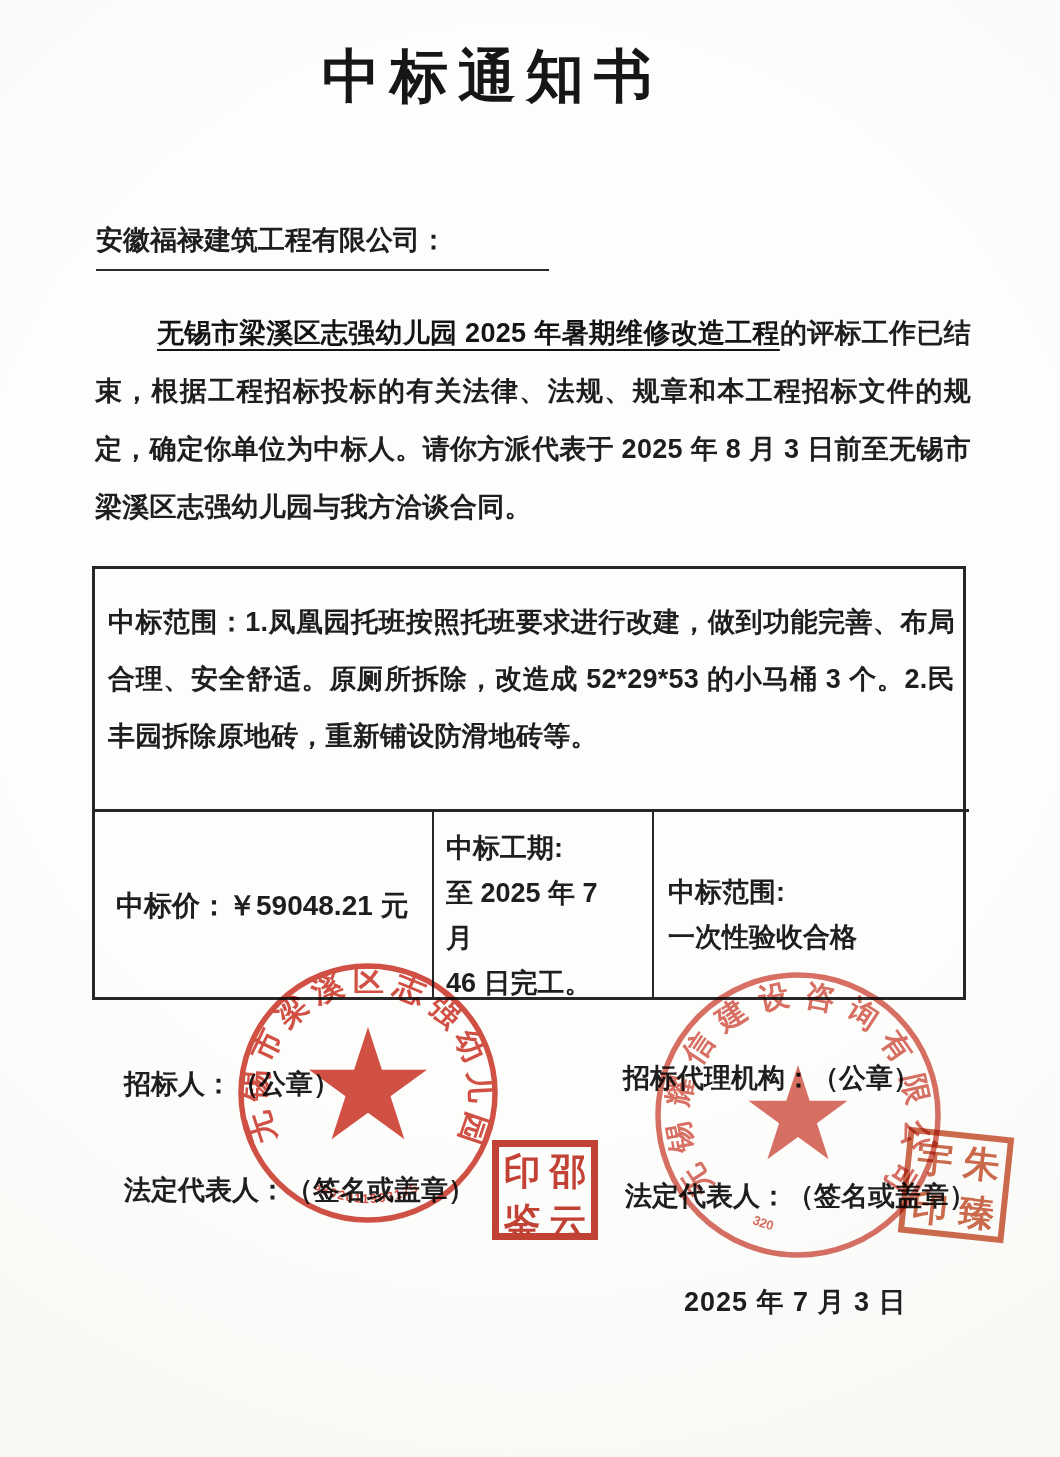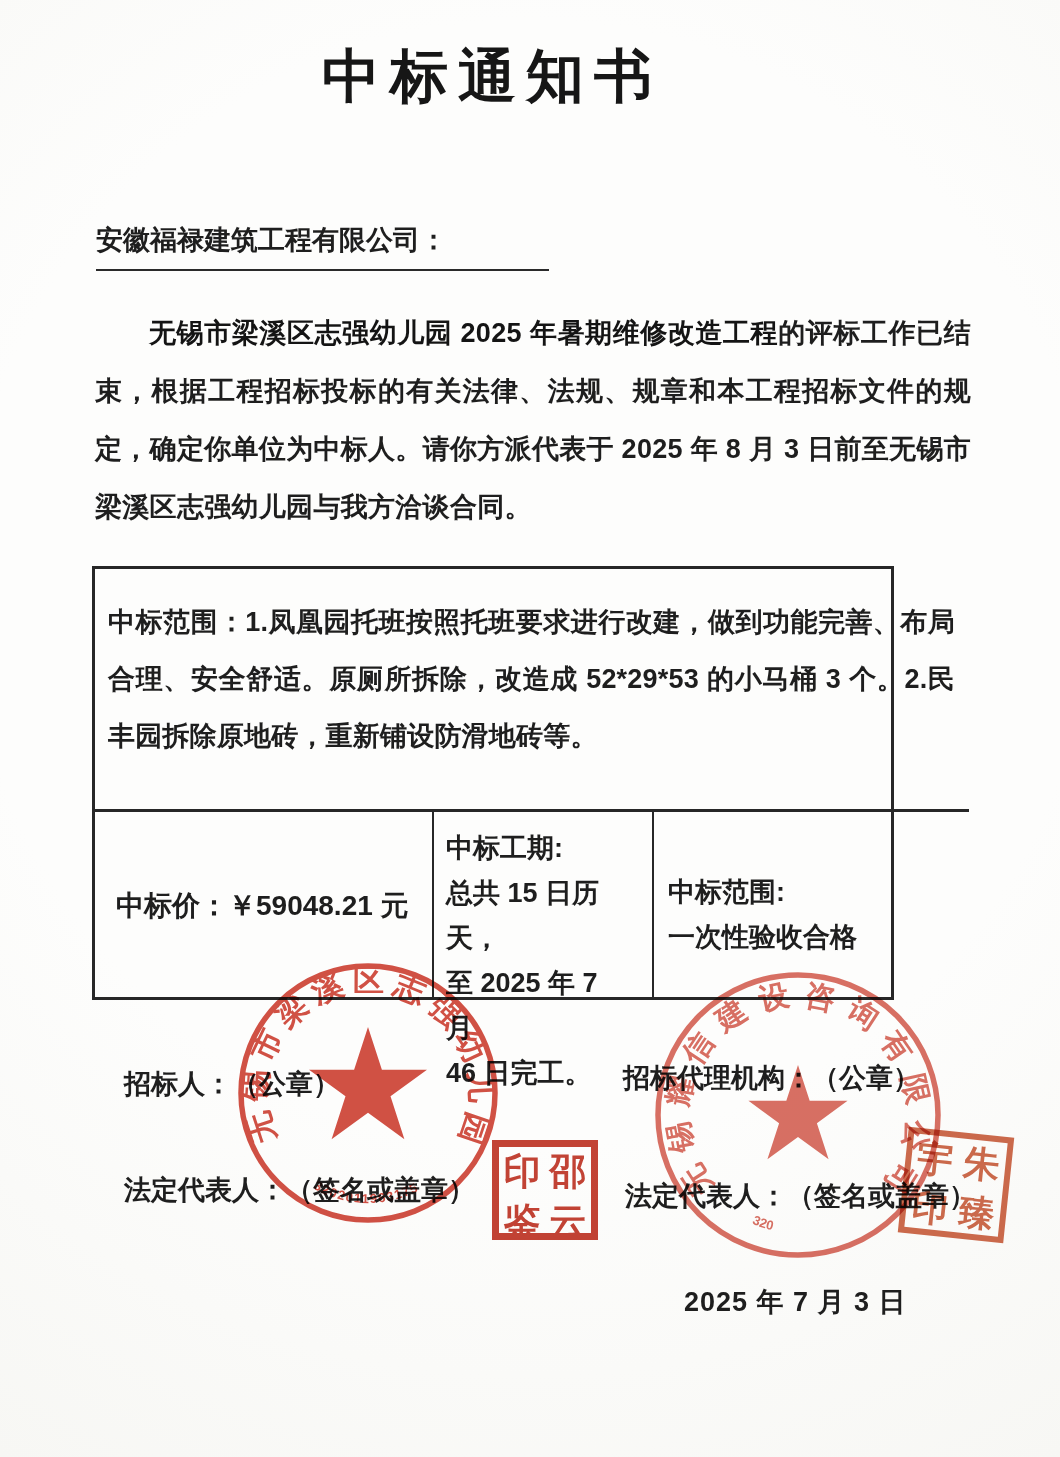--- a/index.html
+++ b/index.html
@@ -33,26 +33,28 @@
   .para{
     left:95px;top:304px;width:876px;
     font-size:27px;line-height:58px;
     font-weight:600;
     text-align:justify;
     text-indent:54px;
     letter-spacing:.3px;
   }
   .para .project{
     font-weight:800;
+    text-decoration:underline;
     text-decoration-thickness:2px;
     text-underline-offset:7px;
     color:#141414;
+    margin-left:8px;
   }
   .award-table{
-    left:92px;top:566px;width:802px;height:434px;
+    left:92px;top:566px;width:874px;height:434px;
     border:3px solid #272727;
     display:grid;
     grid-template-columns:339px 220px 315px;
     grid-template-rows:243px 188px;
     box-sizing:border-box;
     font-weight:600;
   }
   .cell{box-sizing:border-box;font-size:27px;}
   .cell-scope{
     grid-column:1 / span 3;
@@ -122,21 +124,20 @@
 
   <div class="abs para"><span class="project">无锡市梁溪区志强幼儿园 2025 年暑期维修改造工程</span><span>的评标工作已结束，根据工程招标投标的有关法律、法规、规章和本工程招标文件的规定，确定你单位为中标人。请你方派代表于 2025 年 8 月 3 日前至无锡市梁溪区志强幼儿园与我方洽谈合同。</span></div>
 
   <div class="abs award-table">
     <div class="cell cell-scope">中标范围：1.凤凰园托班按照托班要求进行改建，做到功能完善、布局合理、安全舒适。原厕所拆除，改造成 52*29*53 的小马桶 3 个。2.民丰园拆除原地砖，重新铺设防滑地砖等。</div>
     <div class="cell cell-price">
       <span>中标价：￥59048.21 元</span>
     </div>
     <div class="cell cell-duration">
       <div>中标工期:</div>
-      <div>总共 15 日历天，</div>
       <div>至 2025 年 7 月</div>
       <div>46 日完工。</div>
     </div>
     <div class="cell cell-quality">
       <div>中标范围:</div>
       <div>一次性验收合格</div>
     </div>
   </div>
 
   <div class="abs sig sig-tenderer">招标人：（公章）</div>

